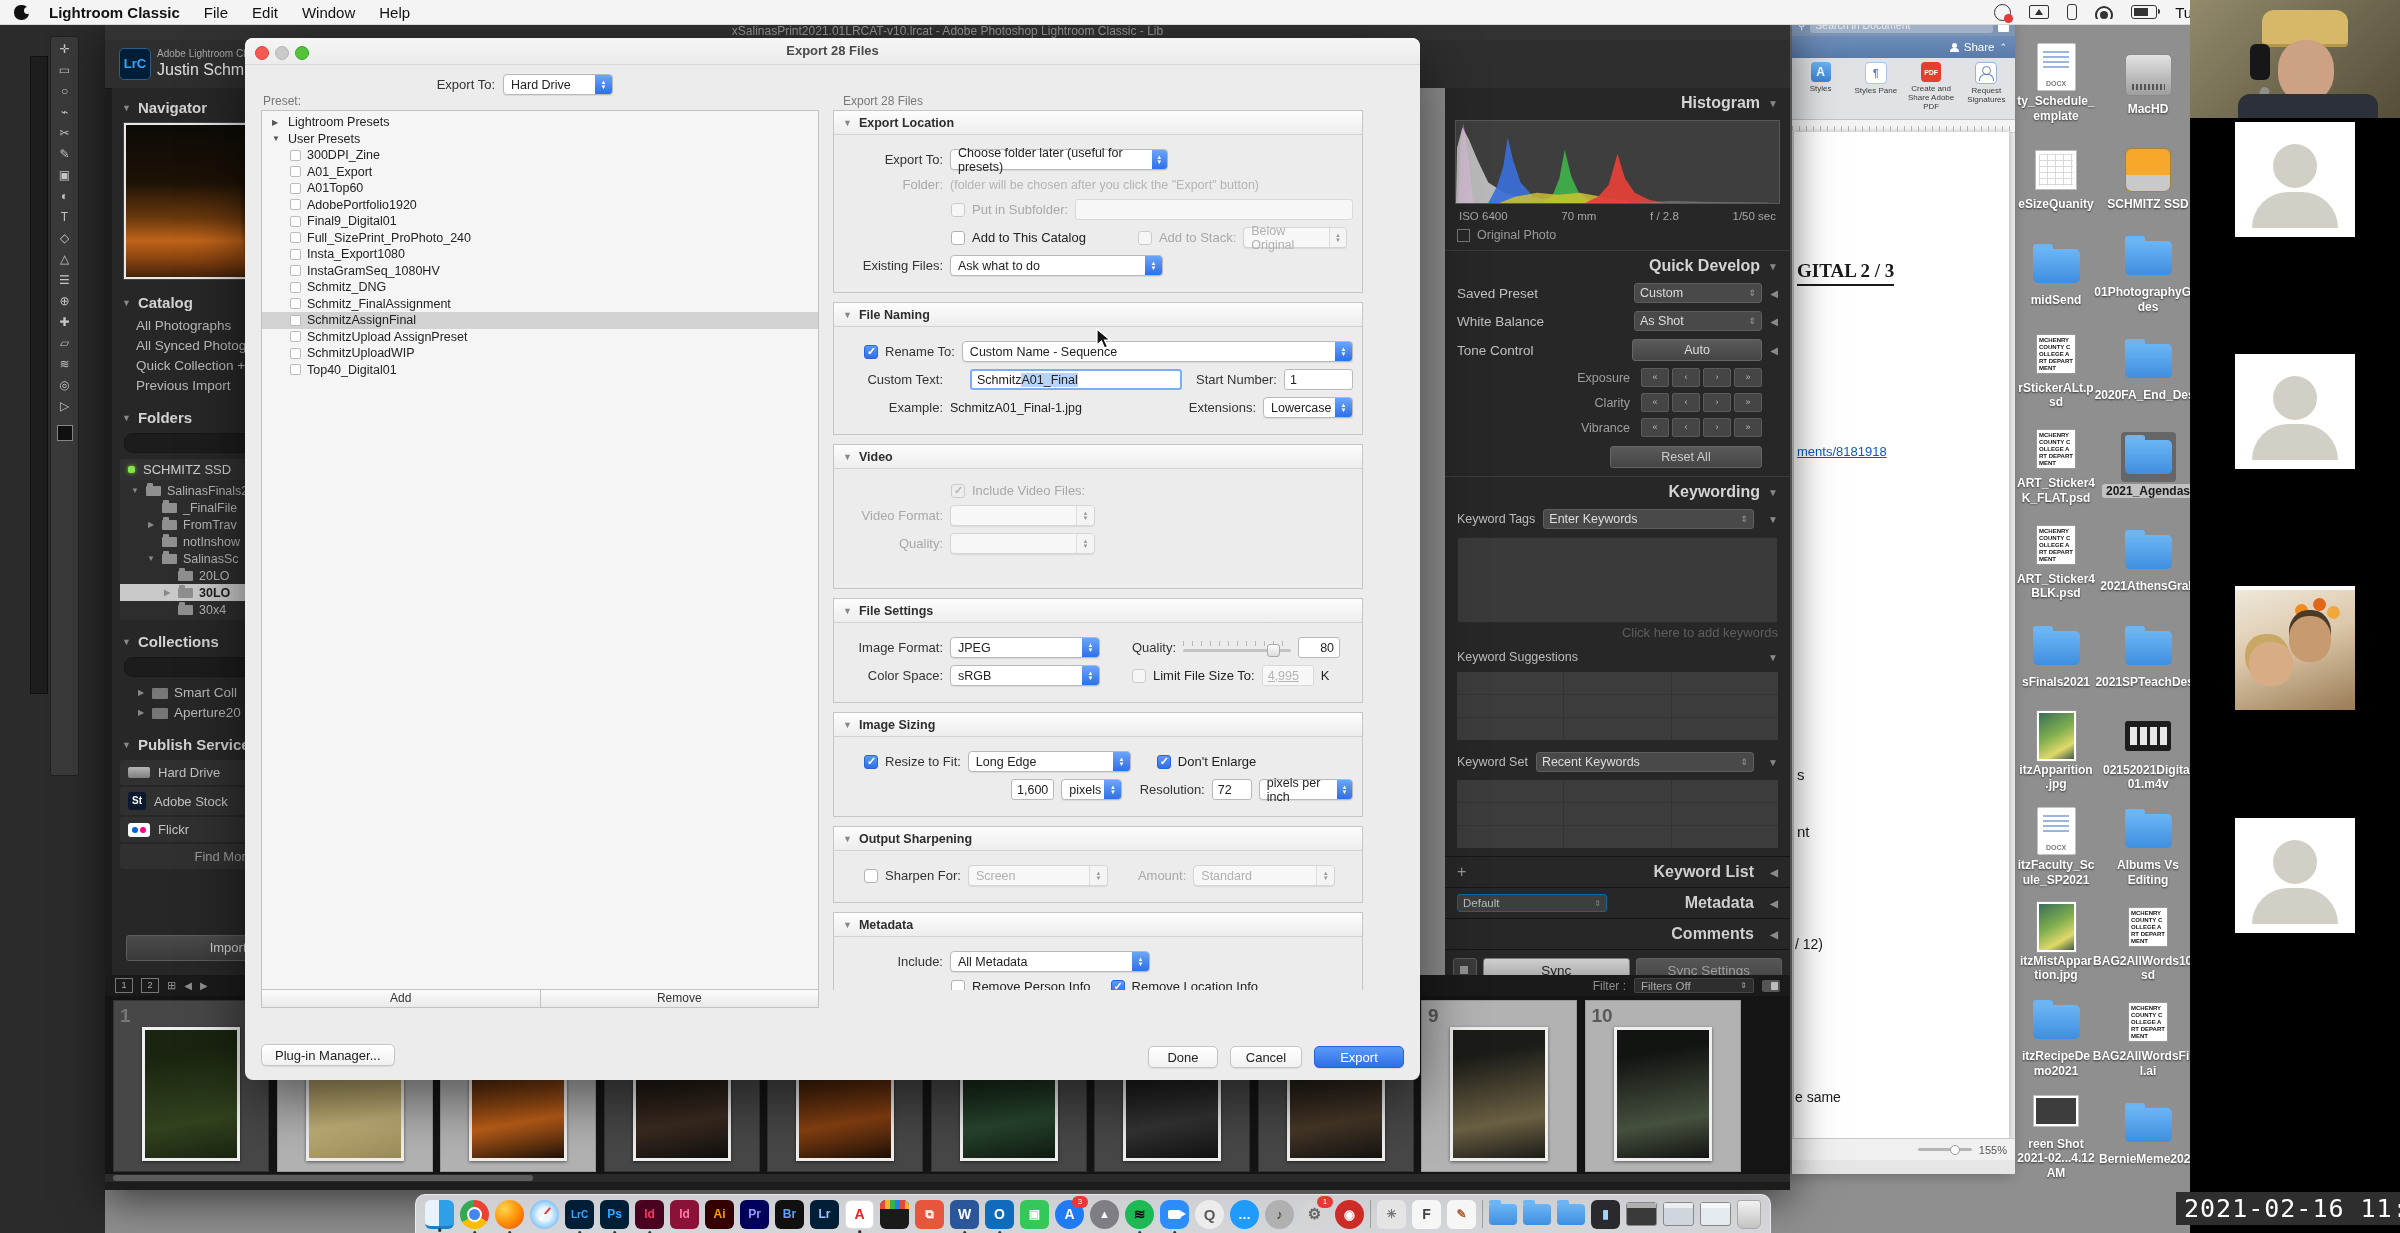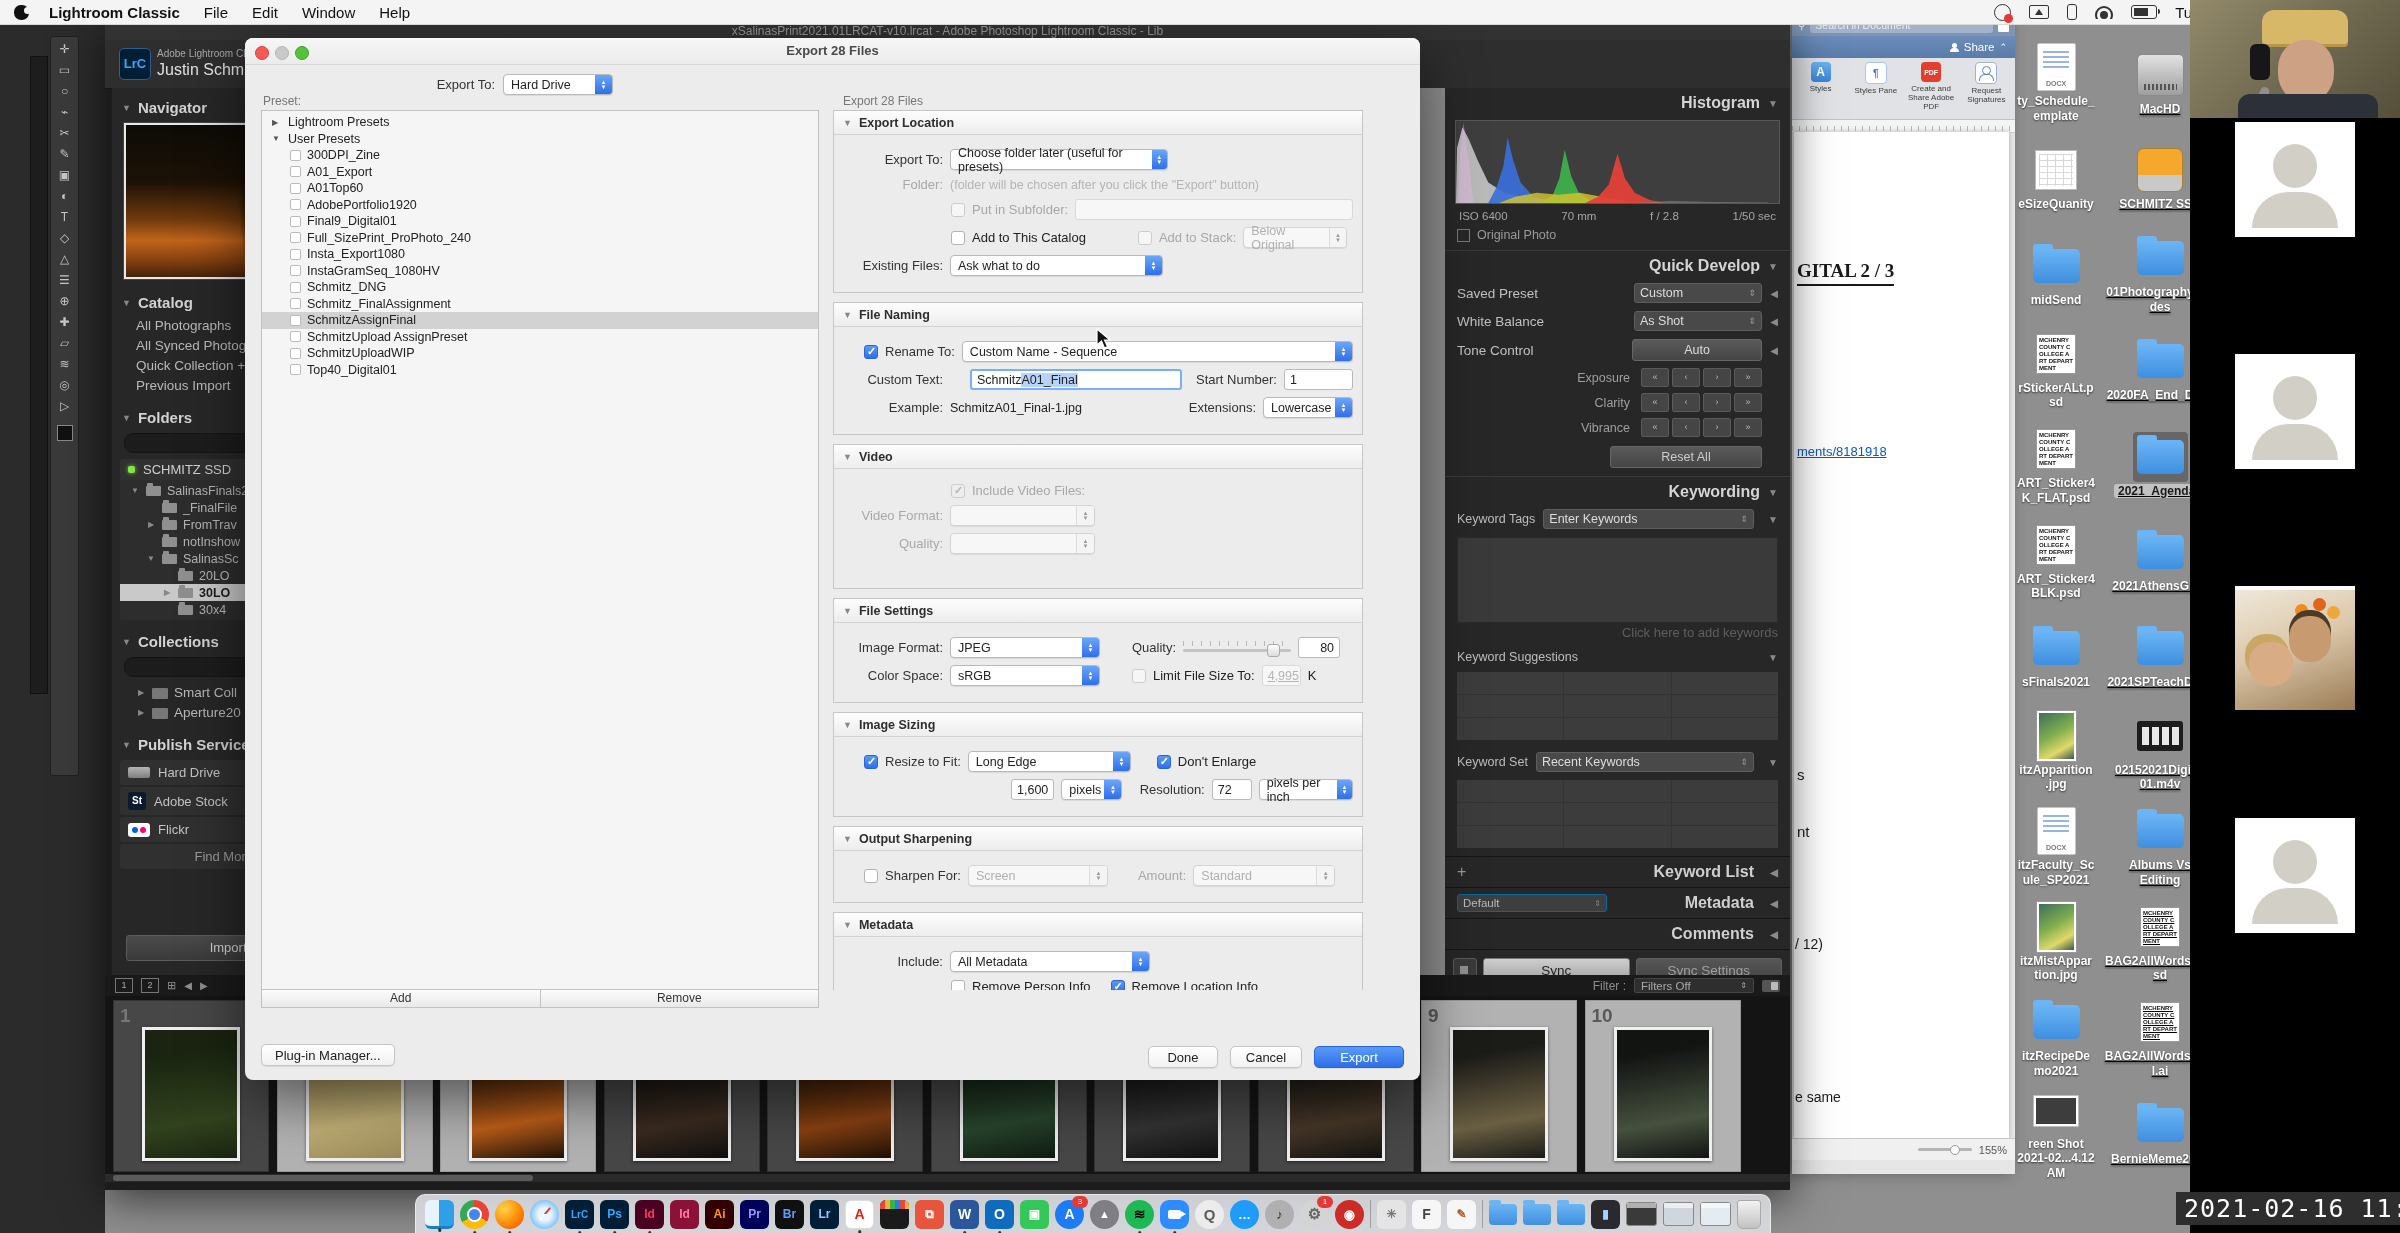--- a/index.html
+++ b/index.html
@@ -756,21 +756,21 @@
         </div>
         <div class="dt-item">
           <div class="dt-iconwrap">
             <div class="i-shot">
               <i></i>
             </div>
           </div>
           <div class="dt-label">reen Shot<br>2021-02...4.12 AM</div>
         </div>
       </div>
-    <div class="dt-col" id="dt-col2" style="left:104px;text-decoration:underline;">
+    <div class="dt-col" id="dt-col2" style="left:92px;">
         <div class="dt-item">
           <div class="dt-iconwrap">
             <div class="i-drive-gray"></div>
           </div>
           <div class="dt-label">MacHD</div>
         </div>
         <div class="dt-item">
           <div class="dt-iconwrap">
             <div class="i-drive-orange"></div>
           </div>
@@ -1093,21 +1093,21 @@
             </div>
           <div class="row">
               <span class="lbl lblw">Color Space:</span>
               <span class="dd" style="width:150px;">
                 <span>sRGB</span>
                 <span class="step">▲<br>▼</span>
               </span>
               <span style="width:18px;"></span>
               <span class="cb dis"></span>
               <span style="font-size:13px;">Limit File Size To:</span>
-              <span class="ti dis" style="width:39px;text-decoration:underline;">
+              <span class="ti dis" style="width:52px;text-decoration:underline;">
                 <span>4,995</span>
               </span>
               <span style="font-size:13px;">K</span>
             </div>
         </div>
       </div>
 
       <div class="sec">
         <div class="sech">
             <span class="tri">▼</span>

